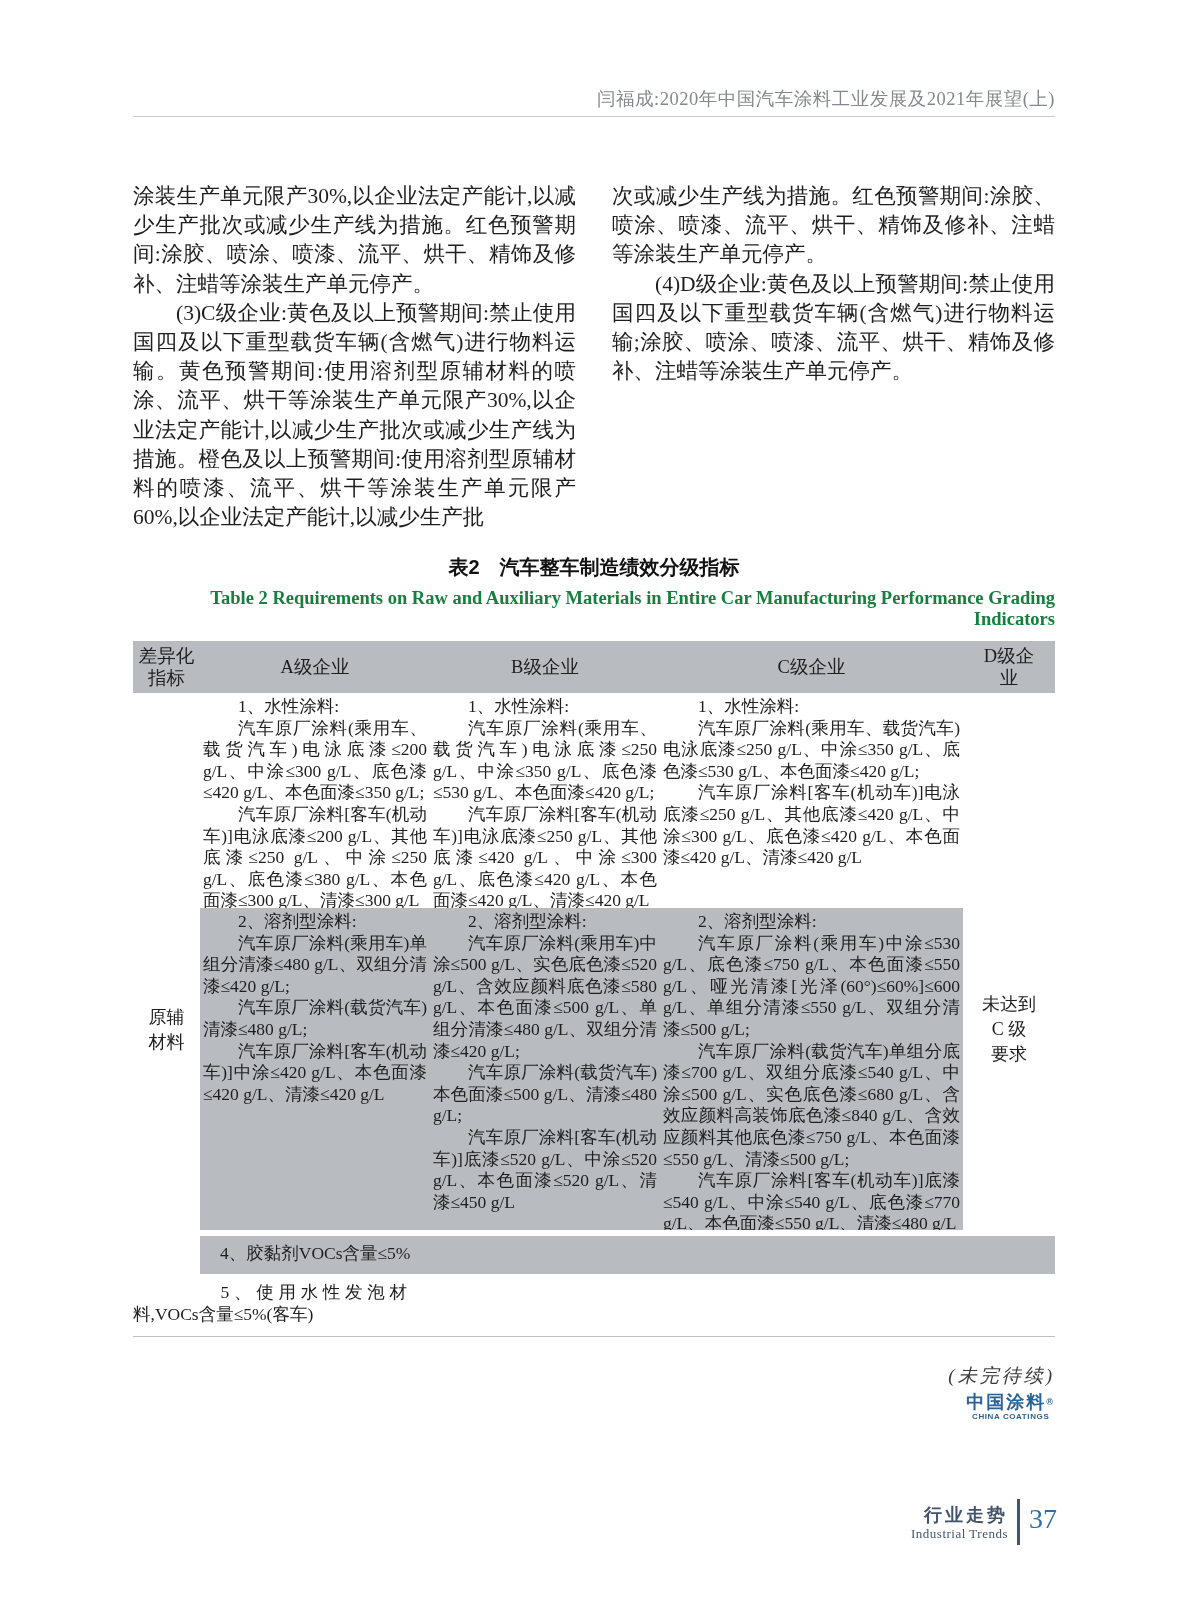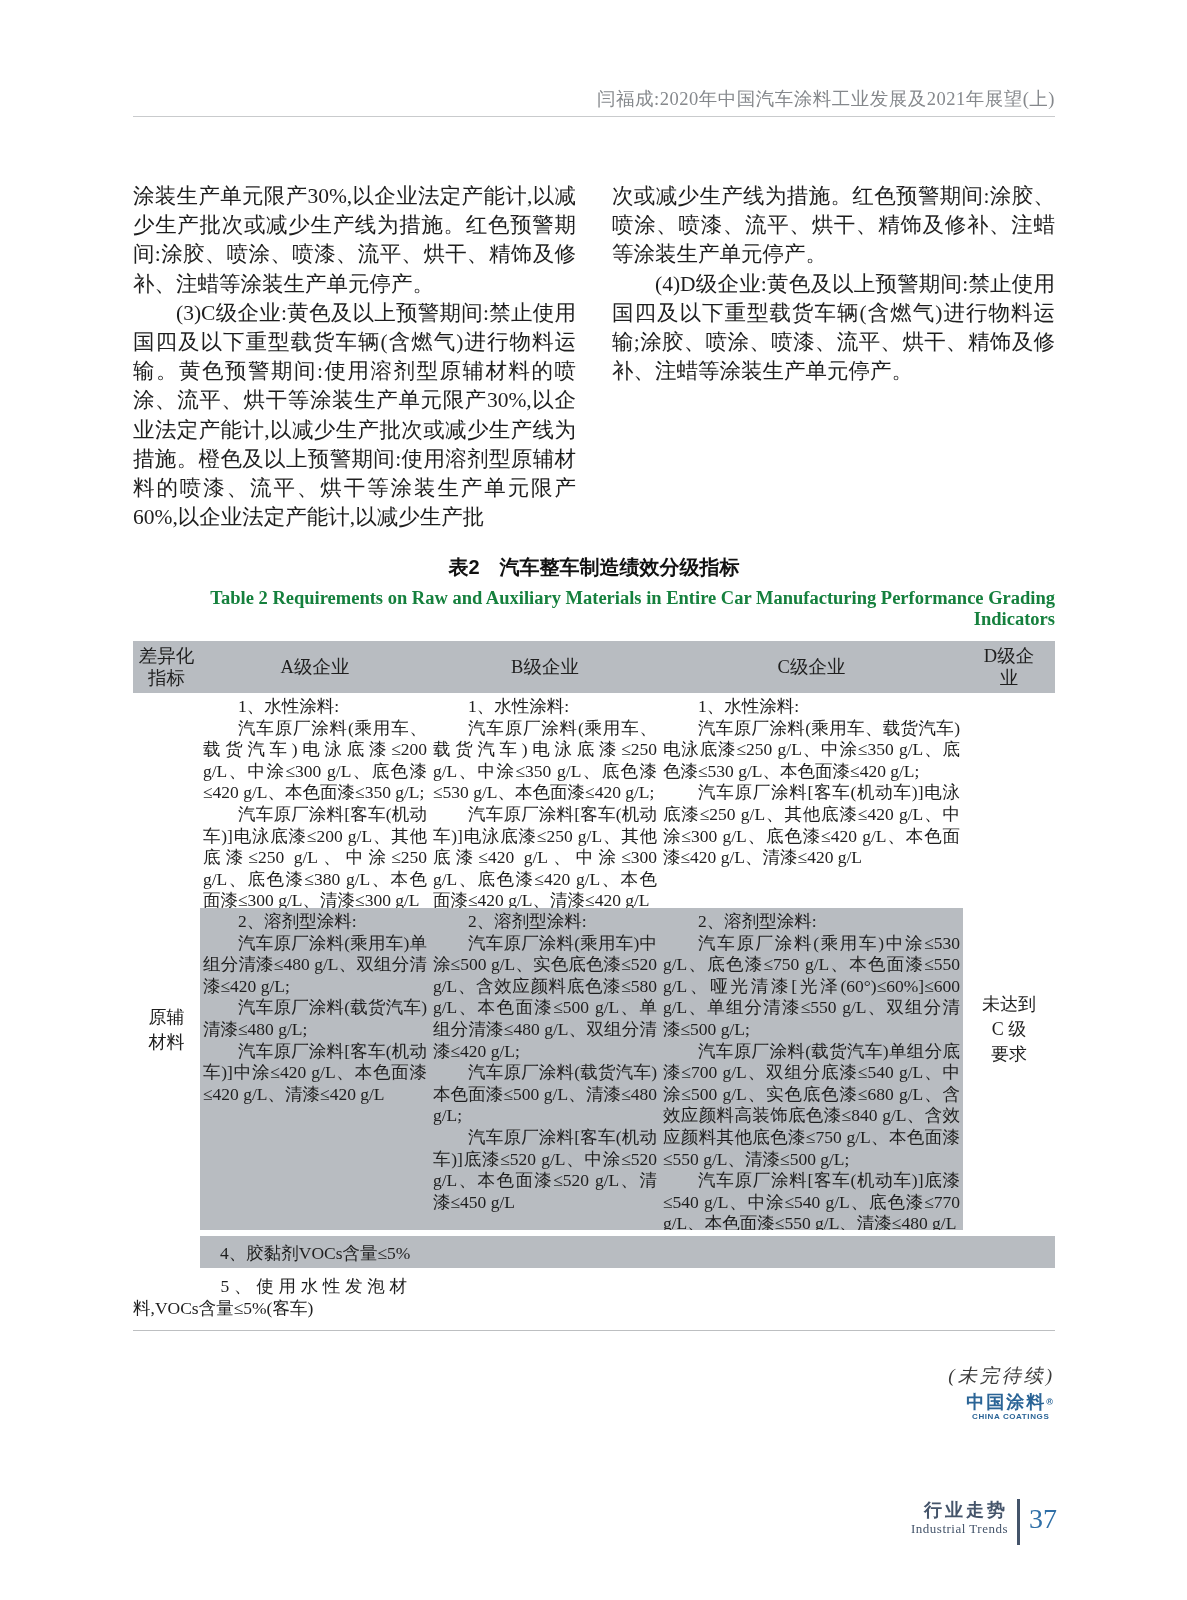--- a/index.html
+++ b/index.html
@@ -57,40 +57,40 @@
     display:flex; align-items:center; justify-content:center;
   }
   .row-label { width:40px; text-align:center; font-size:18px; line-height:25px; }
   .col-d-wrap {
     position:absolute; right:0; top:52px; width:92px; height:673px;
     display:flex; align-items:center; justify-content:center;
   }
   .col-d-lines p { margin:0; text-indent:0; text-align:center; font-size:18px; line-height:25px; }
   .trow3 { width:312px; margin-top:4px; line-height:22px; text-indent:5em; text-align:justify; }
   .trow4 {
-    height:32px; margin:6px 0 0 67px; background:#b8bcc1;
+    height:38px; margin:6px 0 0 67px; background:#b8bcc1;
     line-height:34px; padding-left:20px;
   }
   .trow5 { width:274px; margin-top:7px; line-height:22px; text-indent:5em; text-align:justify; }
   .tbl-bottom-rule { margin-top:11px; height:1px; background:#bdbfc1; }
   
   .continued {
     position:absolute; top:1363px; left:133px; width:922px;
     text-align:right; font-size:19px; font-style:italic; letter-spacing:3px; color:#3a3a3a;
   }
   .logo {
     position:absolute; top:1393px; right:132px; text-align:center;
     font-family:"Liberation Sans","DejaVu Sans",sans-serif; color:#2a6496;
   }
   .logo-cn { font-size:18px; font-weight:bold; letter-spacing:2px; line-height:19px; }
   .logo-mark { font-size:9px; vertical-align:top; }
   .logo-en { font-size:8px; font-weight:bold; letter-spacing:0.6px; line-height:10px; }
   .page-footer {
     position:absolute; top:1499px; right:130px;
-    display:flex; align-items:flex-start;
+    display:flex; align-items:center;
   }
   .pf-text { text-align:right; color:#44546a; margin-right:9px; }
   .pf-cn {
     font-family:"Liberation Sans","DejaVu Sans",sans-serif;
     font-weight:bold; font-size:18px; letter-spacing:3px; line-height:22px;
   }
   .pf-en { font-size:13px; line-height:15px; letter-spacing:0.5px; }
   .pf-bar { width:3px; height:46px; background:#44546a; margin-right:9px; }
   .pf-num { font-size:28px; color:#2f6fa7; align-self:flex-start; line-height:40px; }
 </style>

